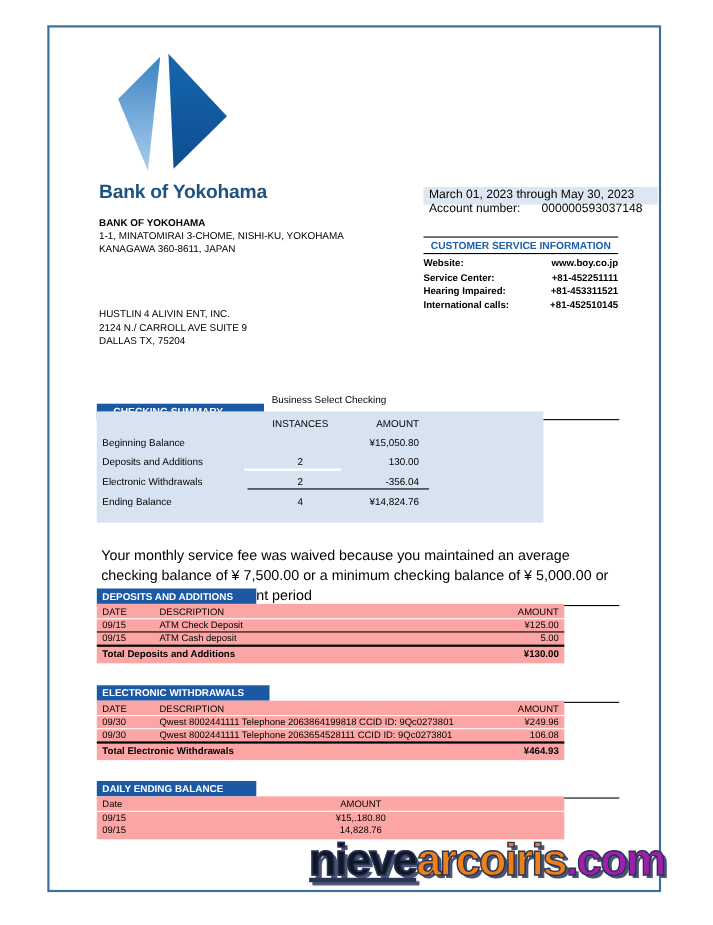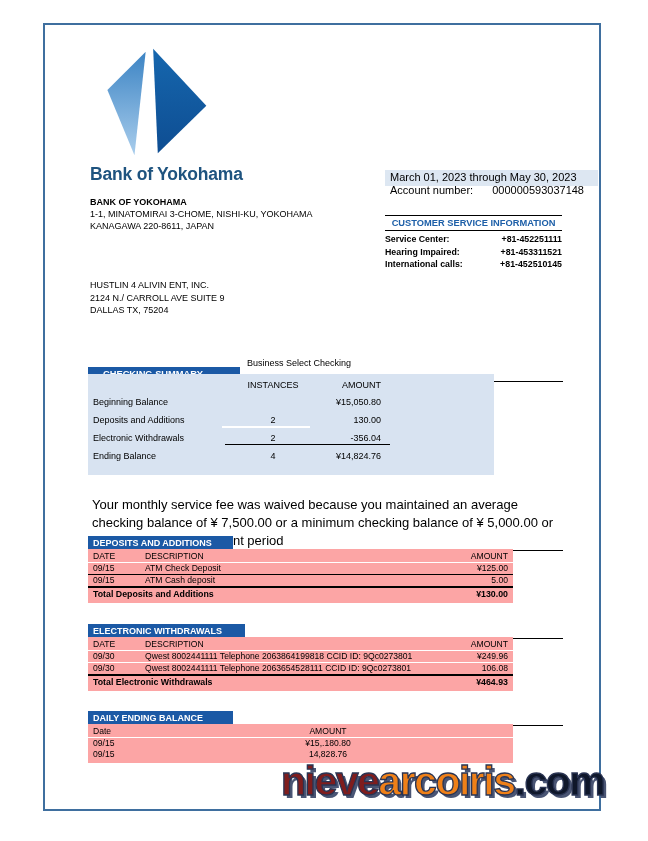--- a/index.html
+++ b/index.html
@@ -58,21 +58,21 @@
   .td-amt{position:absolute;right:5px;}
   .td-amt-c{position:absolute;left:160px;width:160px;text-align:center;}
   .sep-w{height:1px;background:#fff;}
   .sep-b{height:1px;background:#000;}
   .sep-bb{height:2px;background:#000;}
 
   
   .wm{left:281px;top:761px;z-index:5;font-size:41px;font-weight:bold;letter-spacing:-1.5px;
       line-height:1;white-space:nowrap;-webkit-text-stroke:1.3px #2a3453;
       text-shadow:3px 3px 0 #4a5574;}
-  .wm-1{color:#7f1d1d;} .wm-2{color:#ef8018;} .wm-3{color:#0f172a;}
+  .wm-1{color:#0f172a;text-decoration:underline;} .wm-2{color:#ef8018;} .wm-3{color:#a21caf;}
 </style>
 </head>
 <body>
 
 <div class="page">
   <div class="frame"></div>
 
   <svg class="abs logo" width="112" height="115" viewBox="0 0 120 115">
     <defs>
       <linearGradient id="lgL" x1="0" y1="0" x2="0" y2="1">
@@ -86,35 +86,39 @@
     </defs>
     <polygon points="50,3 9,44 38,114" fill="url(#lgL)"></polygon>
     <polygon points="58,0 115,61 63,112" fill="url(#lgR)"></polygon>
   </svg>
 
   <div class="abs wordmark">Bank of Yokohama</div>
 
   <div class="abs bank-addr">
     <div class="b">BANK OF YOKOHAMA</div>
     <div>1-1, MINATOMIRAI 3-CHOME, NISHI-KU, YOKOHAMA</div>
-    <div>KANAGAWA 220-8611, JAPAN</div>
+    <div>KANAGAWA 360-8611, JAPAN</div>
   </div>
 
   <div class="abs period-box">
     <div>March 01, 2023 through May 30, 2023</div>
     <div>
       <span>Account number:</span>
       <span class="acct-val">000000593037148</span>
     </div>
   </div>
 
   <div class="abs cs-block">
     <div class="cs-title">CUSTOMER SERVICE INFORMATION</div>
     <div class="cs-rows">
       <div class="cs-row">
+        <span>Website:</span>
+        <span>www.boy.co.jp</span>
+      </div>
+      <div class="cs-row">
         <span>Service Center:</span>
         <span>+81-452251111</span>
       </div>
       <div class="cs-row">
         <span>Hearing Impaired:</span>
         <span>+81-453311521</span>
       </div>
       <div class="cs-row">
         <span>International calls:</span>
         <span>+81-452510145</span>

